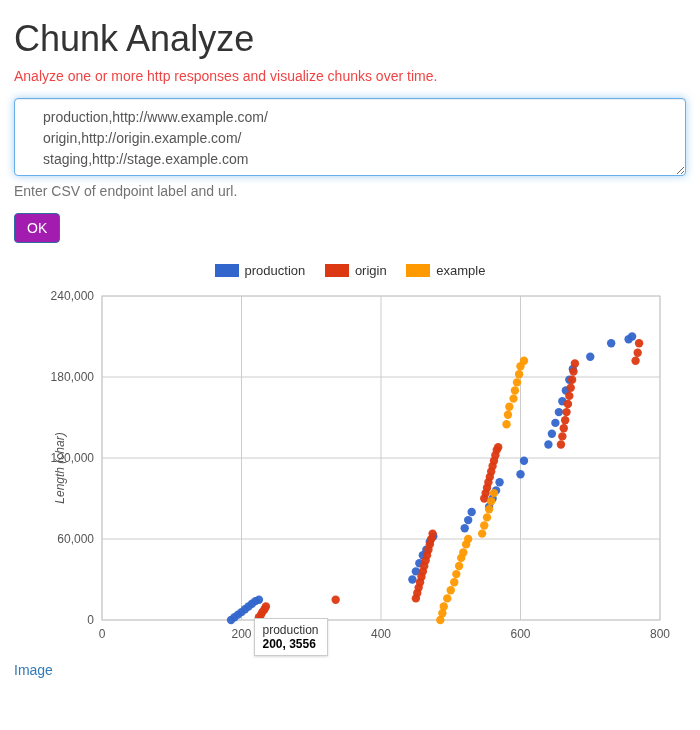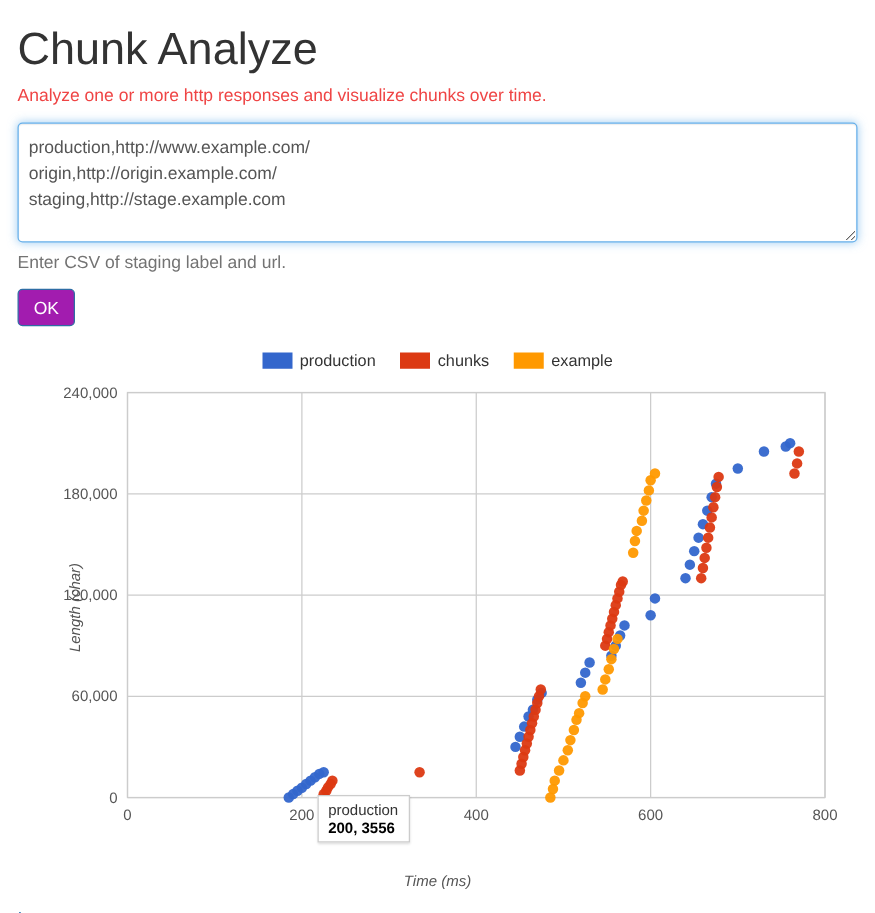--- a/index.html
+++ b/index.html
@@ -17,22 +17,22 @@
     margin: 8px 0 8px 0;
     color: #333;
   }
   .lead {
     font-size: 14px;
     margin: 0 0 14px 0;
     color: #ef4444;
   }
   textarea {
     width: 100%;
-    height: 96px;
-    padding: 8px 8px;
+    height: 78px;
+    padding: 8px 28px;
     font-size: 14px;
     line-height: 1.5;
     border: 1px solid #66afe9;
     border-radius: 4px;
     outline: none;
     box-shadow: inset 0 1px 1px rgba(0,0,0,.075), 0 0 8px rgba(102,175,233,.6);
     resize: both;
     font-family: inherit;
     color: #555;
   }
@@ -122,34 +122,34 @@
 <body>
 
 
 
 <h1>Chunk Analyze</h1>
 <p class="lead">Analyze one or more http responses and visualize chunks over time.</p>
 
 <textarea style="">production,http://www.example.com/
 origin,http://origin.example.com/
 staging,http://stage.example.com</textarea>
-<div class="help">Enter CSV of staging label and url.</div>
+<div class="help">Enter CSV of endpoint label and url.</div>
 
 <button class="btn">OK</button>
 
 <div class="chart-wrap">
 
   <div class="legend">
     <span class="legend-item">
       <span class="legend-swatch" id="sw-production" style="background: rgb(51, 102, 204);"></span>
       <span>production</span>
     </span>
     <span class="legend-item">
       <span class="legend-swatch" id="sw-origin" style="background: rgb(220, 57, 18);"></span>
-      <span>chunks</span>
+      <span>origin</span>
     </span>
     <span class="legend-item">
       <span class="legend-swatch" id="sw-staging" style="background: rgb(255, 153, 0);"></span>
       <span>example</span>
     </span>
   </div>
 
   <div class="plot" style="width:640px;height:360px;">
     <div class="axis-label-y">Length (char)</div>
     <svg id="chart-svg" width="640" height="360">
@@ -282,21 +282,20 @@
         <circle cx="489.105" cy="86.30000000000001" r="4.2" fill="#ff9900" fill-opacity="0.95"></circle>
         <circle cx="490.5" cy="78.19999999999999" r="4.2" fill="#ff9900" fill-opacity="0.95"></circle>
         <circle cx="493.9875" cy="72.80000000000001" r="4.2" fill="#ff9900" fill-opacity="0.95"></circle>
       </svg>
     <div class="tooltip" id="tooltip" style="left: 223.5px; top: 330.131px;">
       <div class="tt-series">production</div>
       <div class="tt-value">200, 3556</div>
     </div>
   </div>
 
-  <div class="axis-label-x">Time (ms)</div>
 
   <div class="image-link">
     <a>Image</a>
   </div>
 </div>
 
 
 
 
 </body></html>

